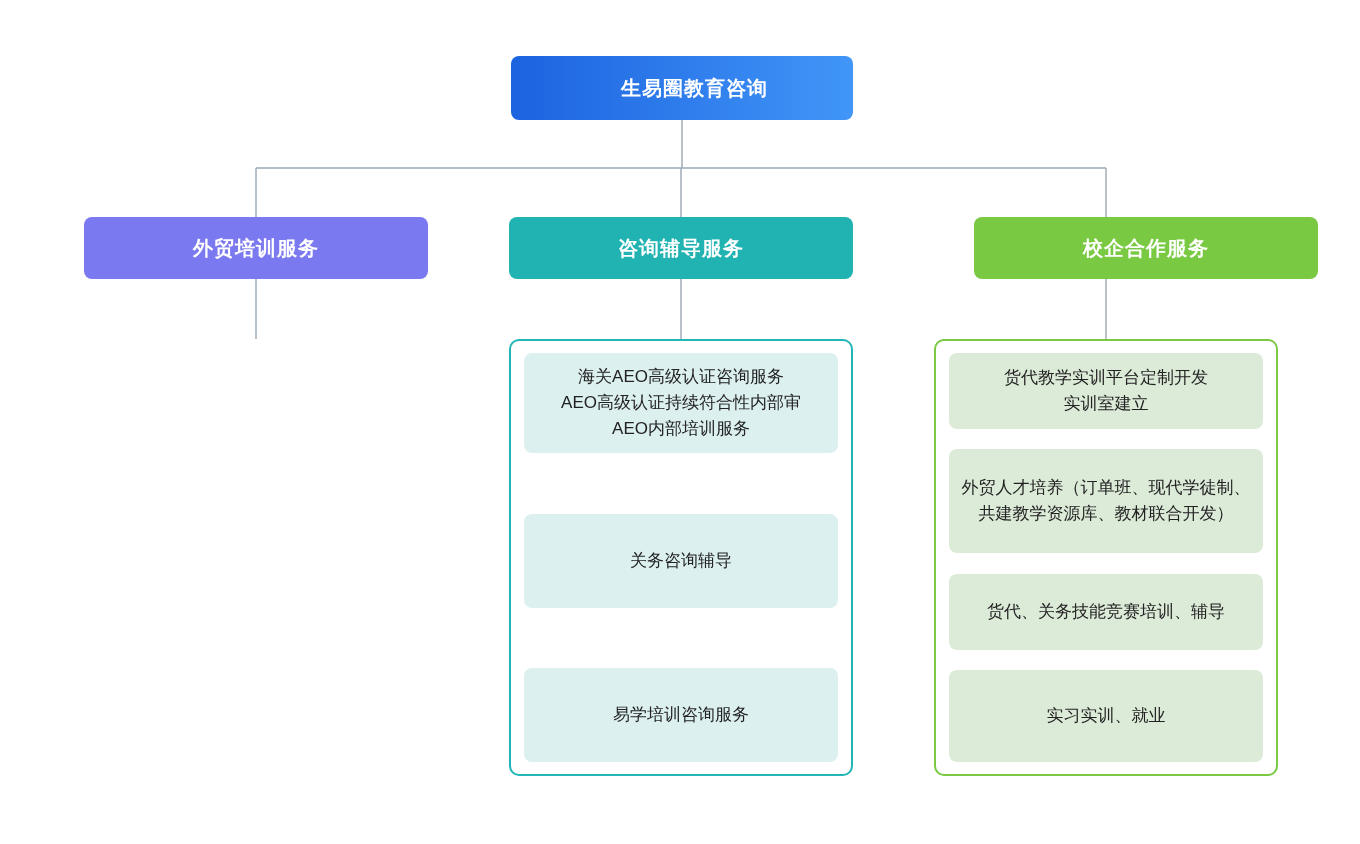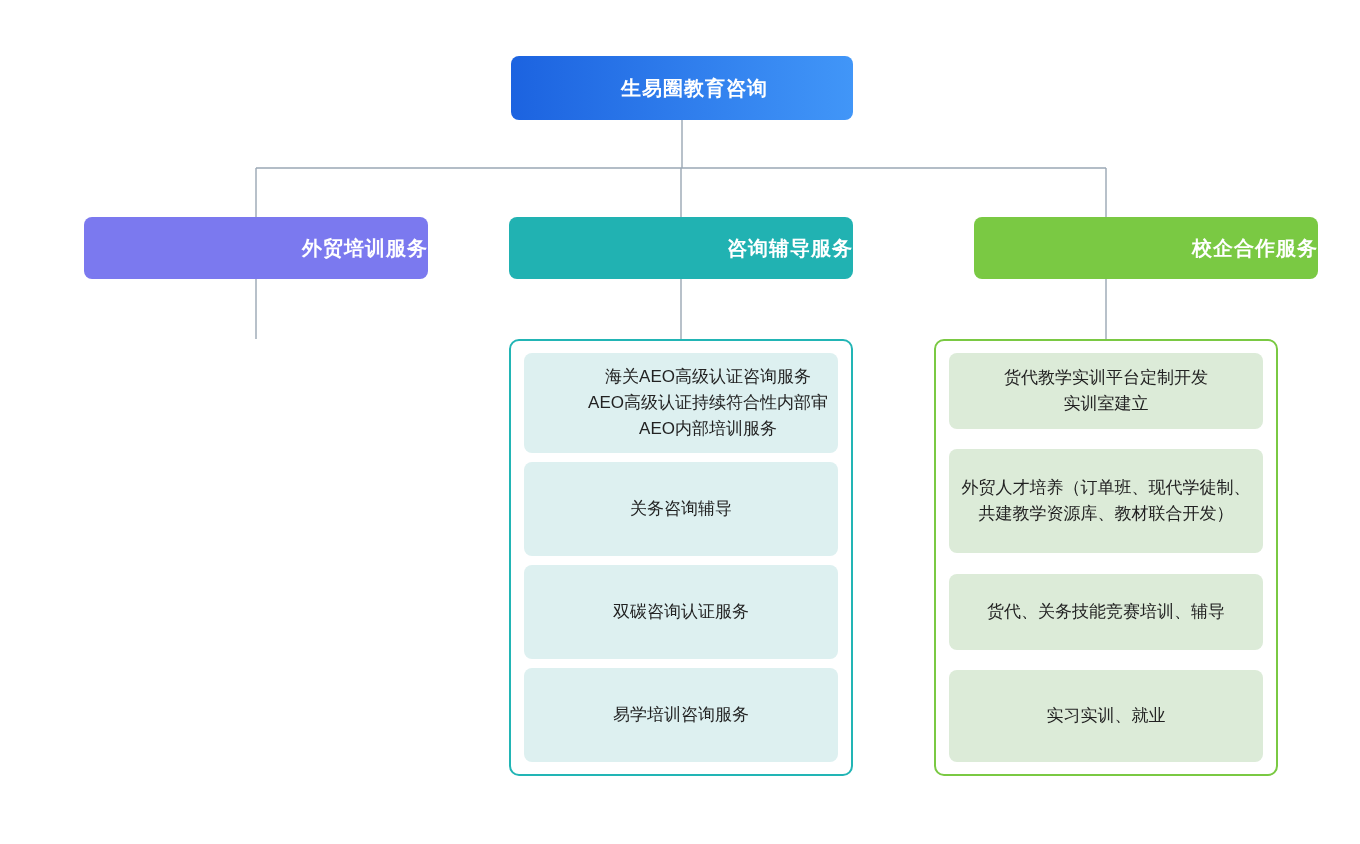--- a/index.html
+++ b/index.html
@@ -51,21 +51,21 @@
 
   
   .cat-header {
     position: absolute;
     top: 217px;
     width: 344px;
     height: 62px;
     border-radius: 8px;
     display: flex;
     align-items: center;
-    justify-content: flex-end;
+    justify-content: center;
     box-sizing: border-box;
   }
   .cat-header .node-title {
     color: #ffffff;
     font-size: 20px;
     font-weight: bold;
     letter-spacing: 1px;
   }
 
   
@@ -101,21 +101,21 @@
   
   #col-0 { left: 84px; }
   #box-0 { left: 84px; }
   #col-1 { left: 509px; }
   #box-1 { left: 509px; }
   #col-2 { left: 974px; }
   #box-2 { left: 934px; }
 
   
   #box-0 .item-card { height: 96px; }
-  #box-1 .item-card:nth-child(1) { height: 100px; justify-content: flex-end; }
+  #box-1 .item-card:nth-child(1) { height: 100px; }
   #box-1 .item-card:nth-child(2),
   #box-1 .item-card:nth-child(3),
   #box-1 .item-card:nth-child(4) { height: 94px; }
   #box-2 .item-card:nth-child(1) { height: 76px; }
   #box-2 .item-card:nth-child(2) { height: 104px; }
   #box-2 .item-card:nth-child(3) { height: 76px; }
   #box-2 .item-card:nth-child(4) { height: 92px; }
 </style>
 </head>
 <body>
@@ -150,23 +150,20 @@
   </div>
 
   <div class="group-box" id="box-1" style="border-color: rgb(34, 181, 181);">
       <div class="item-card" style="background: rgb(221, 240, 240);">
         <span>海关AEO高级认证咨询服务<br>AEO高级认证持续符合性内部审<br>AEO内部培训服务</span>
       </div>
       <div class="item-card" style="background: rgb(221, 240, 240);">
         <span>关务咨询辅导</span>
       </div>
       <div class="item-card" style="background: rgb(221, 240, 240);">
-        <span>双碳咨询认证服务</span>
-      </div>
-      <div class="item-card" style="background: rgb(221, 240, 240);">
         <span>易学培训咨询服务</span>
       </div>
     </div>
   <div class="group-box" id="box-2" style="border-color: rgb(122, 201, 67);">
       <div class="item-card" style="background: rgb(220, 235, 216);">
         <span>货代教学实训平台定制开发<br>实训室建立</span>
       </div>
       <div class="item-card" style="background: rgb(220, 235, 216);">
         <span>外贸人才培养（订单班、现代学徒制、共建教学资源库、教材联合开发）</span>
       </div>

